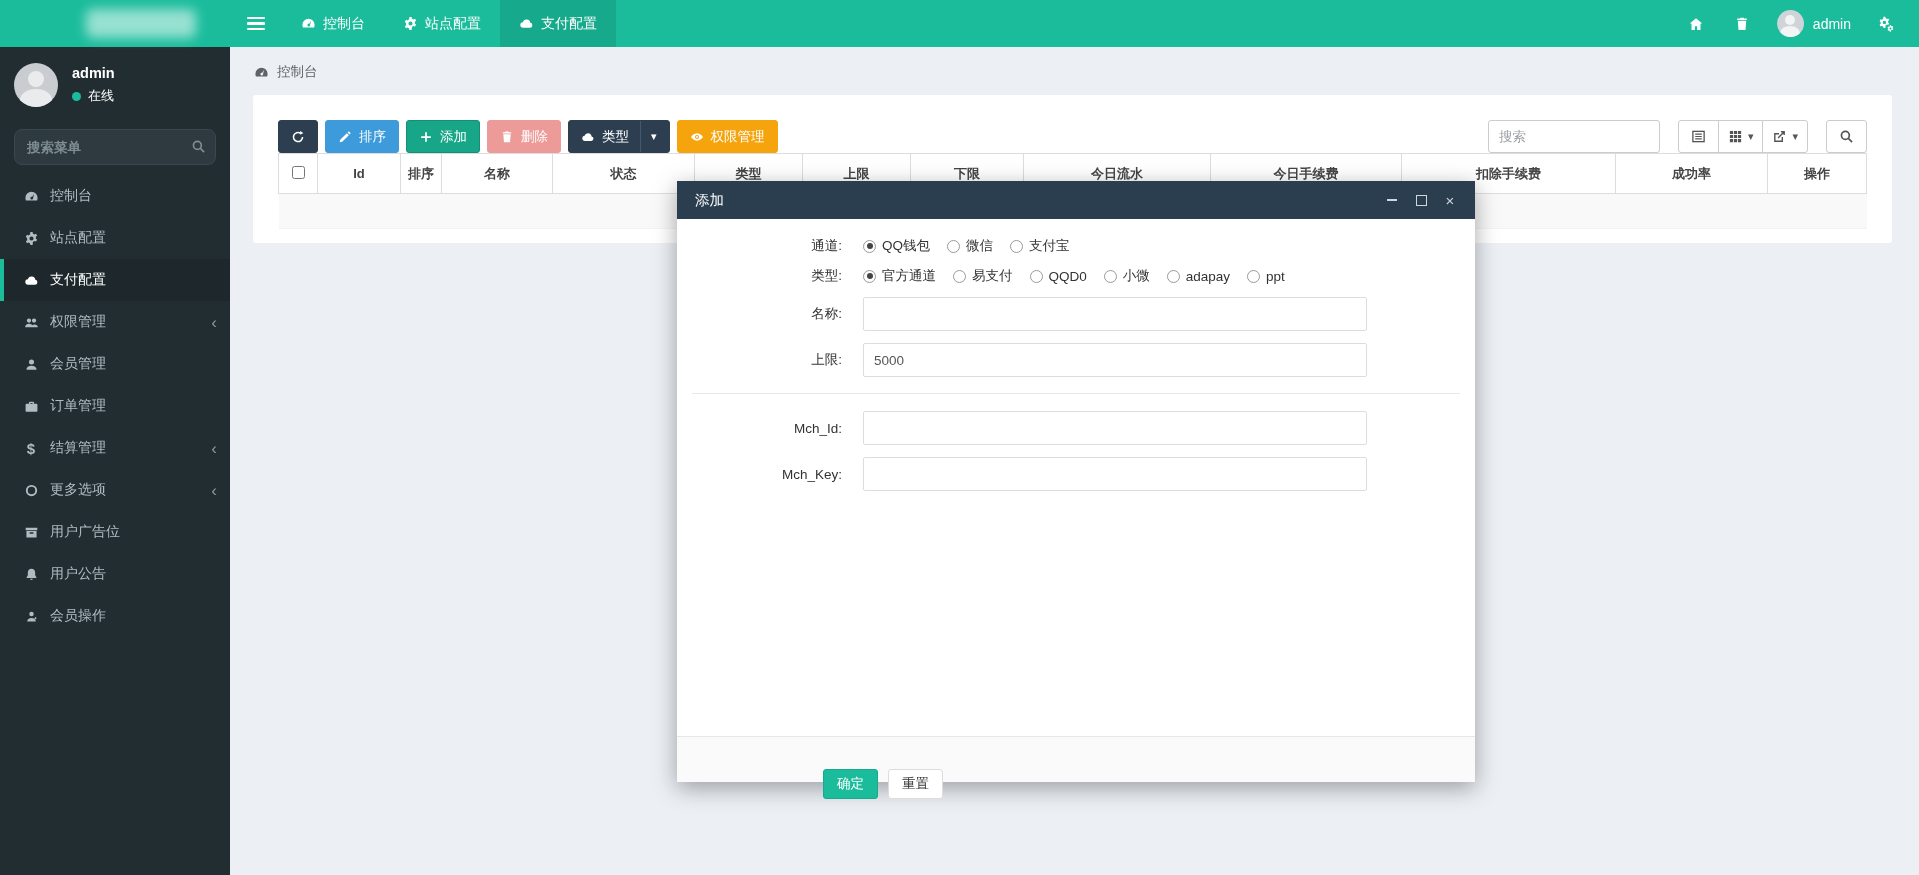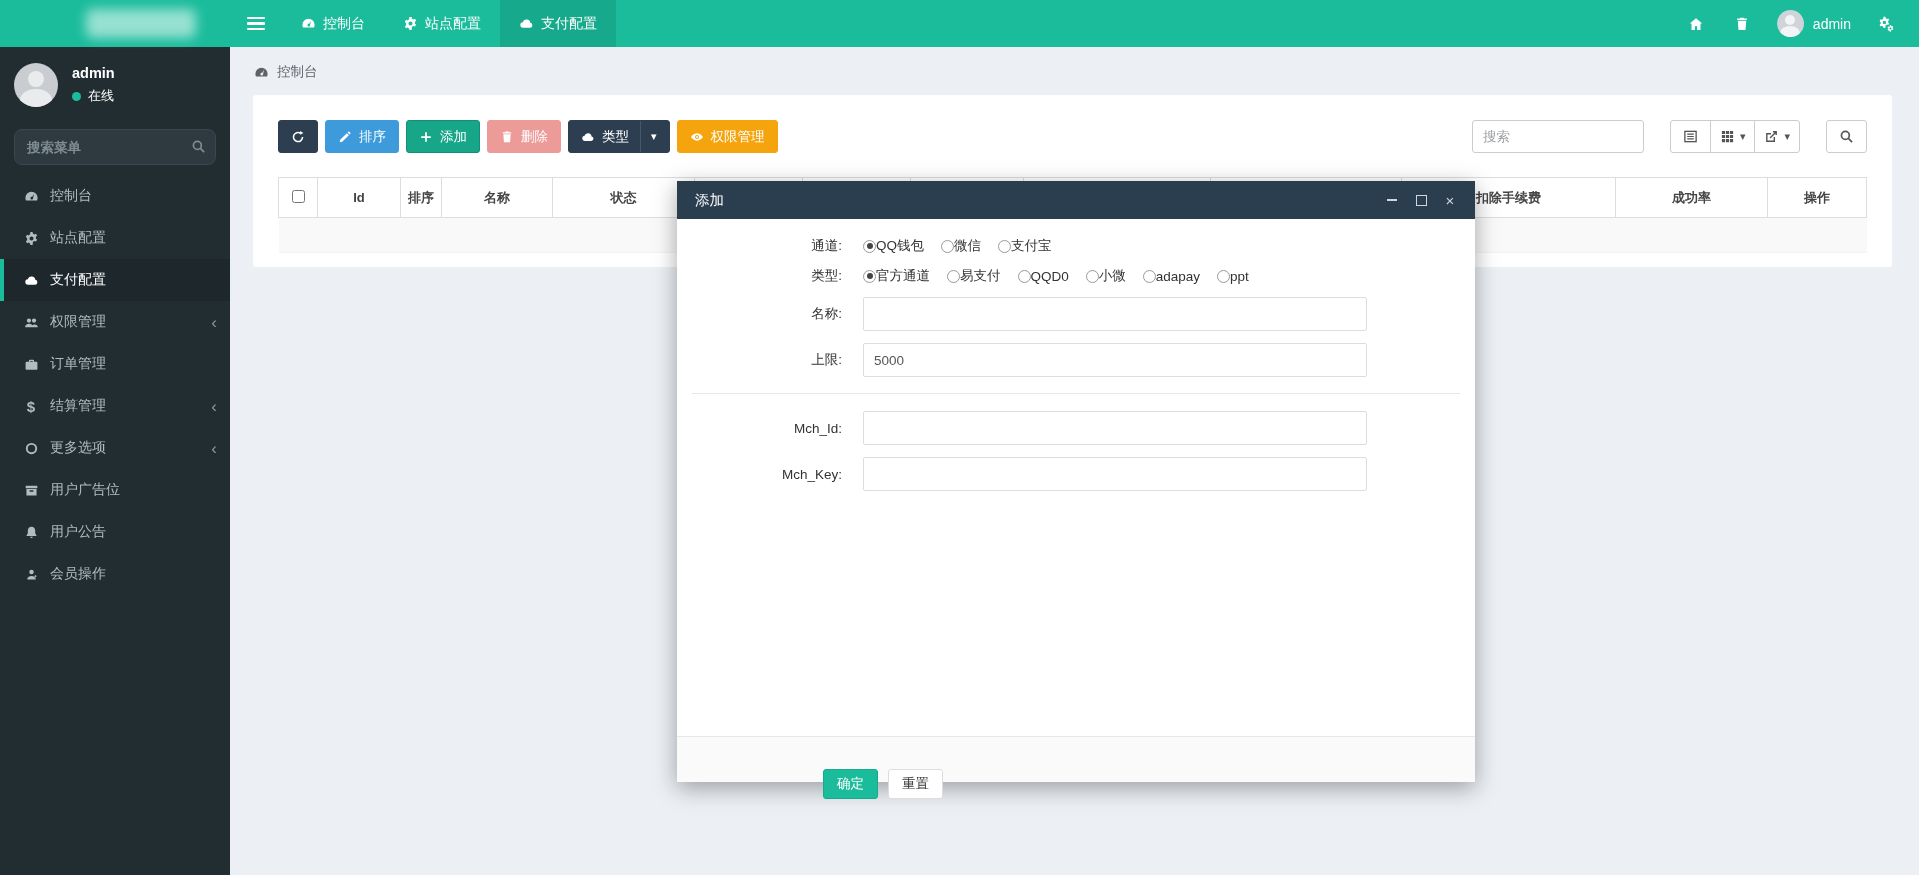--- a/index.html
+++ b/index.html
@@ -59,52 +59,52 @@
   .toolbar-left { display:flex; gap:7px; }
   .tbtn { height:33px; border:1px solid transparent; border-radius:3px; color:#fff; font-size:13.5px; display:flex; align-items:center; gap:7px; padding:0 12px; cursor:pointer; }
   .tbtn svg { width:14px; height:14px; }
   .tbtn-dark { background:#2c3e50; border-color:#2c3e50; }
   .tbtn-blue { background:#3d9bdb; border-color:#3d9bdb; }
   .tbtn-green { background:#18a689; border-color:#128f75; }
   .tbtn-red { background:#ec9b98; border-color:#ec9b98; }
   .tbtn-orange { background:#f5a40e; border-color:#f5a40e; }
   .split-caret { border-left:1px solid #405972; align-self:stretch; display:flex; align-items:center; padding-left:10px; margin-left:4px; font-size:11px; }
   .caret { font-size:11px; line-height:1; }
-  .toolbar-right { display:flex; align-items:center; gap:26px; }
+  .toolbar-right { display:flex; align-items:center; gap:18px; }
   .ssearch input { width:172px; height:33px; border:1px solid #ccc; border-radius:3px; padding:0 10px; font-size:13.5px; color:#555; outline:none; }
   .ssearch input::placeholder { color:#9aa0a6; }
   .btn-group { display:flex; }
   .wbtn { height:33px; min-width:41px; background:#fff; border:1px solid #ccc; display:flex; align-items:center; justify-content:center; gap:5px; color:#555; cursor:pointer; padding:0 9px; }
   .btn-group .wbtn:first-child { border-radius:3px 0 0 3px; }
   .btn-group .wbtn:last-child { border-radius:0 3px 3px 0; }
   .btn-group .wbtn + .wbtn { margin-left:-1px; }
   .wbtn.single { border-radius:3px; }
   .wbtn svg { width:15px; height:15px; }
 
-  table.grid { width:100%; border-collapse:collapse; table-layout:fixed; margin-top:24px; }
+  table.grid { width:100%; border-collapse:collapse; table-layout:fixed; }
   table.grid th { border:1px solid #ddd; border-left:none; height:40px; font-size:13px; font-weight:bold; color:#444; text-align:center; padding:0 4px; overflow:hidden; white-space:nowrap; }
   table.grid th:first-child { border-left:1px solid #ddd; }
   table.grid td.empty-row { height:35px; background:#f9f9f9; border-bottom:1px solid #f3f3f3; }
   .hcheck { width:13px; height:13px; }
 
   
   .modal { position:absolute; left:677px; top:181px; width:798px; height:601px; background:#fff; z-index:50; box-shadow:0 6px 22px rgba(0,0,0,.35); }
   .modal-header { height:38px; background:#2b3e50; display:flex; align-items:center; padding:0 18px; }
   .modal-title { color:#fff; font-size:14.5px; }
   .modal-controls { margin-left:auto; display:flex; align-items:center; gap:15px; color:#cfd6dd; }
   .mc { cursor:pointer; display:flex; align-items:center; justify-content:center; width:14px; height:14px; font-size:14px; line-height:1; }
   .mc-min::before { content:""; width:10px; height:2px; background:#cfd6dd; display:block; }
   .mc-max::before { content:""; width:9px; height:9px; border:1.5px solid #cfd6dd; display:block; }
   .mc-close { font-size:15px; }
   .modal-body { padding-top:18px; }
   .form-row { display:flex; align-items:center; margin-bottom:12px;padding-left:40px; }
   .form-label { width:125px; text-align:right; font-size:13.5px; color:#333; flex:none; }
   .form-field { margin-left:21px; width:504px; display:flex; align-items:center; }
   .form-field input[type=text] { width:504px; height:34px; border:1px solid #ddd; border-radius:2px; padding:0 10px; font-size:13.5px; color:#555; outline:none; }
-  .radio-opt { display:flex; align-items:center; margin-right:17px; font-size:13.5px; color:#333; cursor:pointer; }
+  .radio-opt { display:flex; align-items:center; gap:6px; margin-right:17px; font-size:13.5px; color:#333; cursor:pointer; }
   .radio-opt input { appearance:none; -webkit-appearance:none; width:13px; height:13px; border:1px solid #9a9a9a; border-radius:50%; background:#fff; margin:0; position:relative; }
   .radio-opt input:checked::after { content:""; position:absolute; left:2.5px; top:2.5px; width:6px; height:6px; border-radius:50%; background:#444; }
   .modal hr { border:none; border-top:1px solid #e8e8e8; margin:16px 15px 17px 15px; }
   .modal-footer { position:absolute; left:0; right:0; bottom:0; height:46px; background:#fafafa; border-top:1px solid #e7e7e7; display:flex; align-items:center; padding-left:146px; gap:10px; }
   .mbtn { height:30px; padding:0 13px; border-radius:3px; font-size:13.5px; cursor:pointer;margin-top:48px; }
   .mbtn-confirm { background:#1abc9c; border:1px solid #17aa8d; color:#fff; }
   .mbtn-reset { background:#fff; border:1px solid #ddd; color:#333; }
 </style>
 </head>
 <body>
@@ -283,20 +283,28 @@
           <span>支付配置</span>
         </li>
       <li>
           <span class="mi">
             <svg viewBox="0 0 16 16">
               <use href="#i-users"></use>
             </svg>
           </span>
           <span>权限管理</span>
           <span class="chev">‹</span>
+        </li>
+      <li>
+          <span class="mi">
+            <svg viewBox="0 0 16 16">
+              <use href="#i-user"></use>
+            </svg>
+          </span>
+          <span>会员管理</span>
         </li>
       <li>
           <span class="mi">
             <svg viewBox="0 0 16 16">
               <use href="#i-briefcase"></use>
             </svg>
           </span>
           <span>订单管理</span>
         </li>
       <li>

